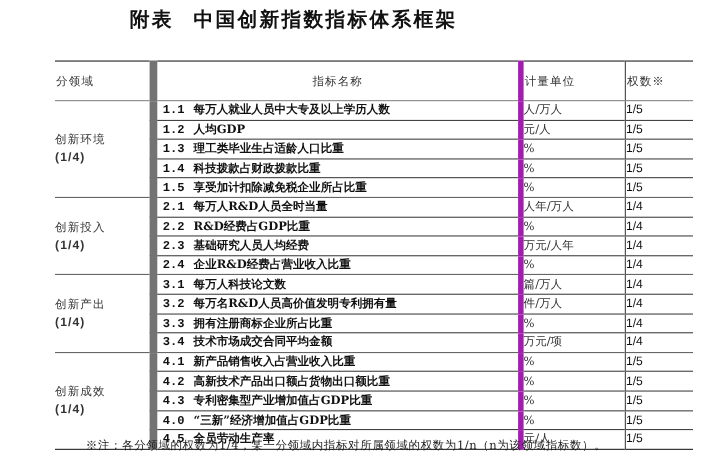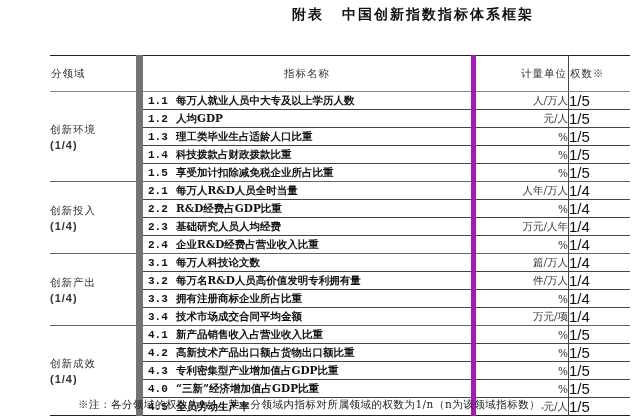--- a/index.html
+++ b/index.html
@@ -1,34 +1,34 @@
 <!DOCTYPE html>
 <html><head>
 <meta charset="utf-8">
 <style>
   html, body { margin:0; padding:0; background:#ffffff; }
   body { width:640px; height:417px; position:relative; overflow:hidden;
          font-family:"DejaVu Serif", serif; color:#111; }
-  .title { position:absolute; top:6px; left:0; width:534px; text-align:right;
-           font-size:14px; font-weight:bold; letter-spacing:2px; }
+  .title { position:absolute; top:6px; left:0; width:534px; text-align:center;
+           font-size:18px; font-weight:bold; letter-spacing:2px; }
   .title .gap { display:inline-block; width:18px; }
   table { position:absolute; top:55px; left:50px; width:580px;
           border-collapse:collapse; font-size:10.5px; }
   table { border-top:1.6px solid #222; border-bottom:1.6px solid #222; }
   th { height:33px; font-weight:normal; color:#333; letter-spacing:1px;
        border-bottom:1.6px solid #888; }
   td { height:16.6px; padding:0; border-top:1px solid #444; }
   tr.grp-start td { border-top:1.4px solid #666; }
   th.c-domain, td.c-domain { width:84px; text-align:left; border-right:7px solid #737373; }
   td.c-domain { border-top:none; line-height:16px; color:#333; letter-spacing:1px; }
   th.c-name, td.c-name { width:323px; border-right:5px solid #a21caf; }
   td.c-name { text-align:left; padding-left:5px; white-space:nowrap;font-weight:bold; }
-  th.c-unit, td.c-unit { width:90px; text-align:right; border-right:1px solid #444; color:#333; }
+  th.c-unit, td.c-unit { width:90px; text-align:left; border-right:1px solid #444; color:#333; }
   th.c-weight, td.c-weight { text-align:left; }
-  td.c-weight { font-family:"Liberation Sans", sans-serif; font-size:15px; }
+  td.c-weight { font-family:"Liberation Sans", sans-serif; font-size:11px; }
   .num { display:inline-block; width:28px; font-family:"Liberation Mono", monospace; font-size:11px; }
   .weight-frac { font-family:"Liberation Sans", sans-serif; font-size:11px;font-weight:bold; }
   .note { position:absolute; top:398px; left:50px; font-size:10.5px; color:#222; letter-spacing:0.5px; white-space:nowrap;margin-left:28px; }
 </style>
 </head>
 <body>
 
 <div class="title">
   <span>附表</span><span class="gap"></span><span>中国创新指数指标体系框架</span>
 </div>

